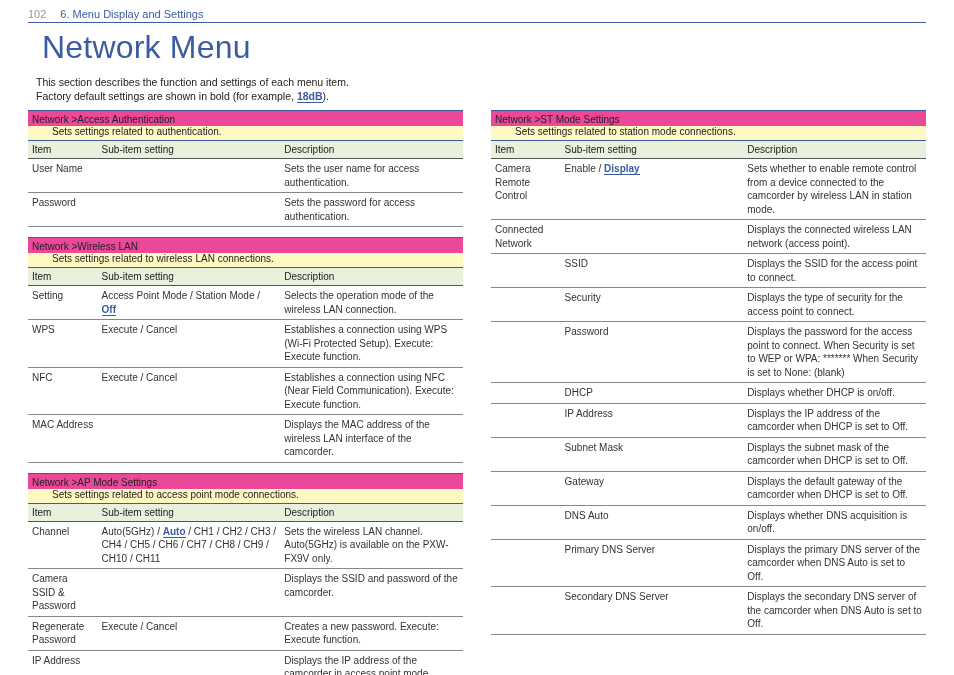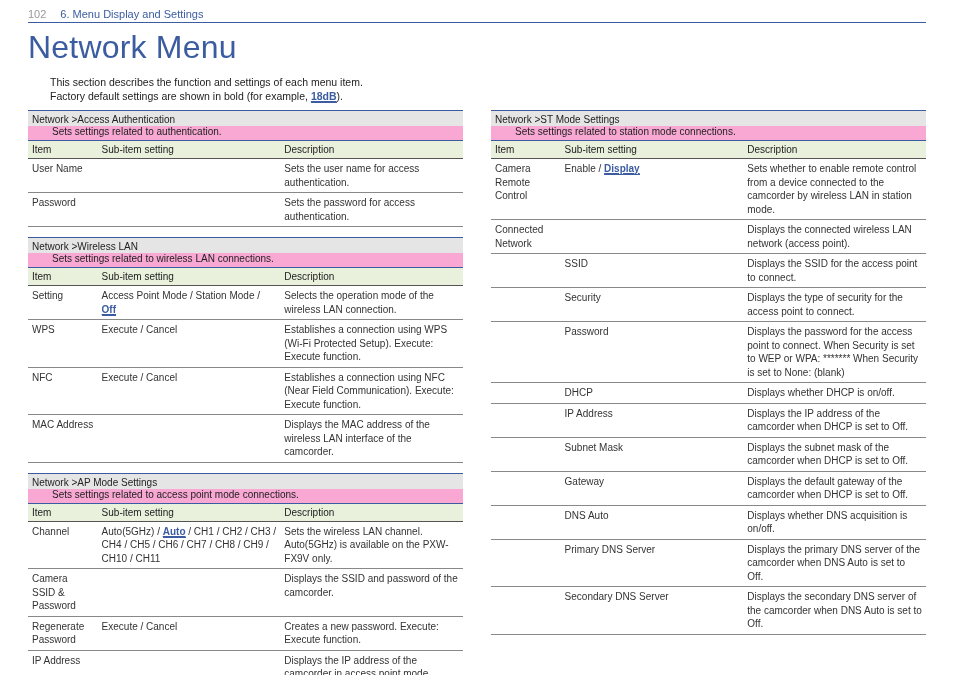--- a/index.html
+++ b/index.html
@@ -31,53 +31,53 @@
     margin-right: 14px;
   }
   .section-name {
     color: #3b5ca0;
     font-size: 11px;
   }
   h1.title {
     color: #3b5ca0;
     font-weight: 300;
     font-size: 32px;
-    margin: 4px 0 10px 0;
+    margin: 4px 0 10px 14px;
     letter-spacing: 0.2px;
   }
   .intro {
     font-size: 10.5px;
-    margin: 0 0 2px 22px;
+    margin: 0 0 2px 8px;
     color: #222;
   }
   .intro b { font-weight: bold; color:#3b5ca0;}
   .columns {
     display: flex;
     gap: 28px;
     margin-top: 8px;
   }
   .col {
     flex: 1;
     min-width: 0;
   }
   .mtable {
     width: 100%;
     border-collapse: collapse;
     font-size: 10px;
     margin-bottom: 10px;
   }
   .group-title td {
-    background: #e5e5e5;
+    background: #ec4899;
     color: #222;
     padding: 3px 4px 1px 4px;
     border-top: 0.5px solid #3b5ca0;
     font-size: 10px;
   }
   .group-desc td {
-    background: #f9a8d4;
+    background: #fef9c3;
     color: #222;
     padding: 0 4px 3px 24px;
     border-bottom: 0.5px solid #3b5ca0;
     font-size: 10px;
   }
   .col-head td {
     background: #e9f1dd;
     color: #222;
     padding: 3px 4px;
     border-bottom: 0.5px solid #555;
@@ -90,21 +90,20 @@
     line-height: 1.35;
   }
   .c1 { width: 16%; }
   .c2 { width: 42%; margin-left: 30px; }
   .c3 { width: 42%; }
   .default {
     color: #3b5ca0;
     font-weight: bold;
     border-bottom: 0.5px solid #3b5ca0;
     padding-bottom: 0;
-    text-decoration: underline;
   }
 </style>
 </head>
 <body>
 
 <div class="page">
 
   <div class="header">
     <span class="page-num">102</span>
     <span class="section-name">6. Menu Display and Settings</span>

